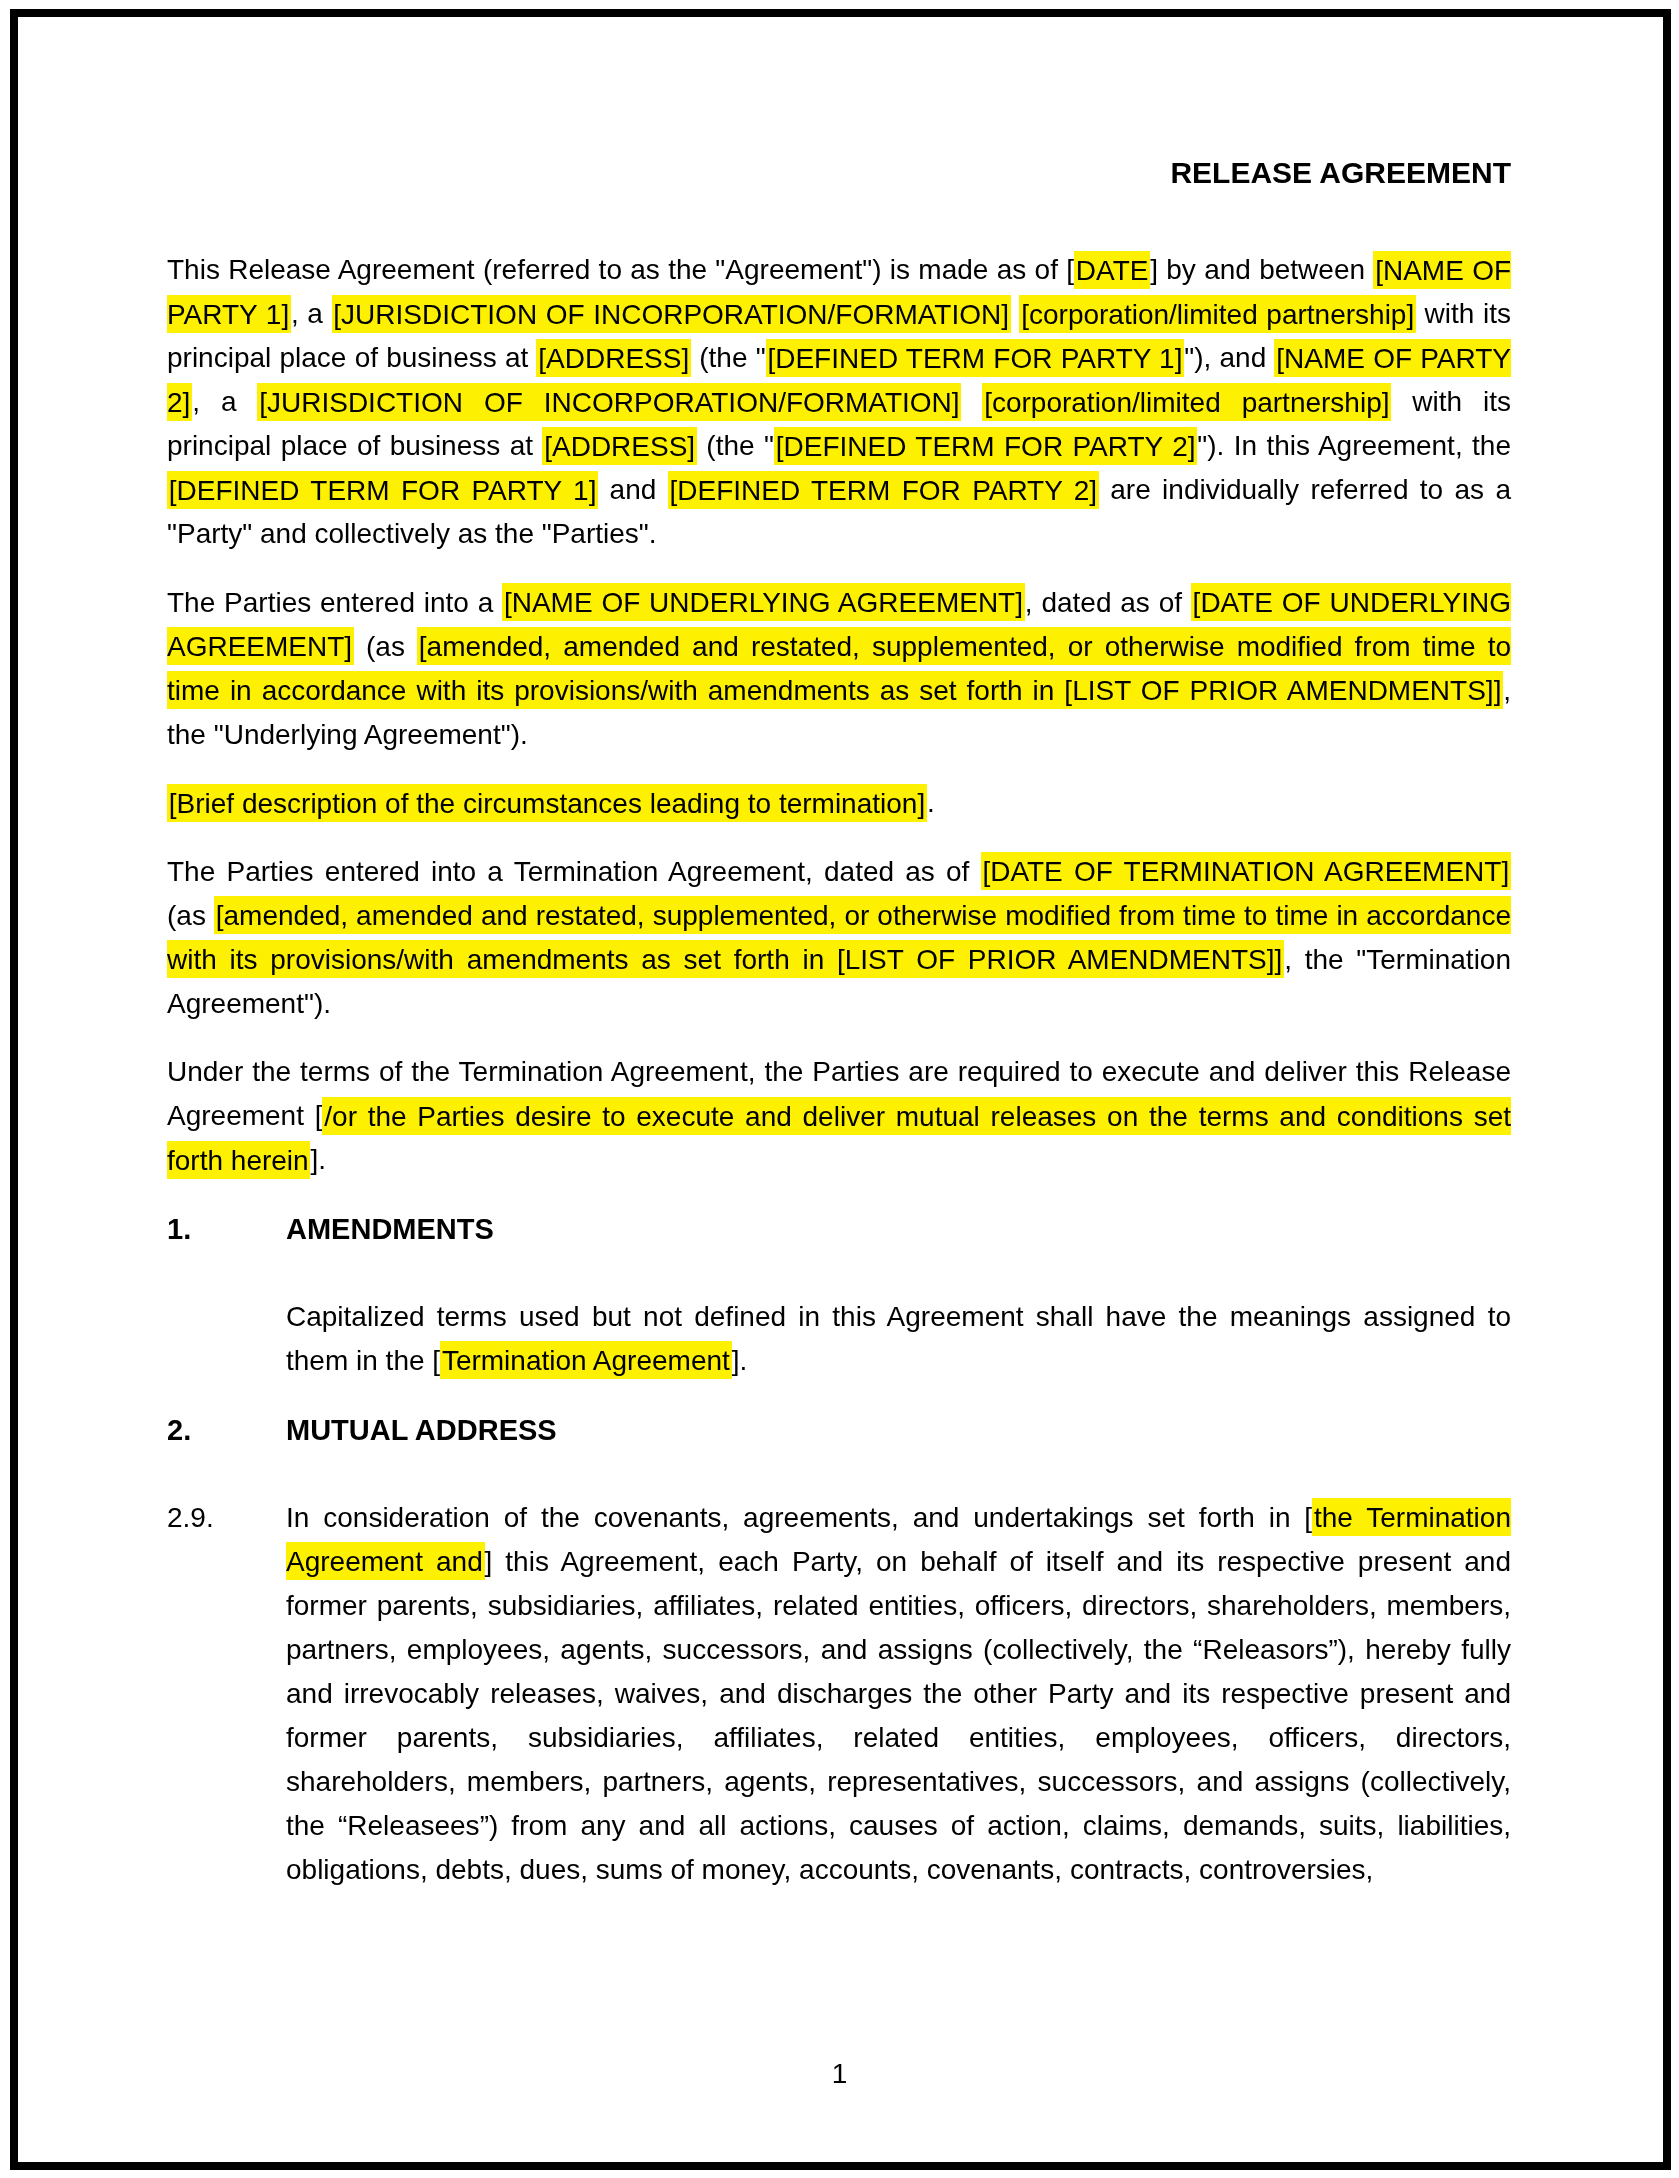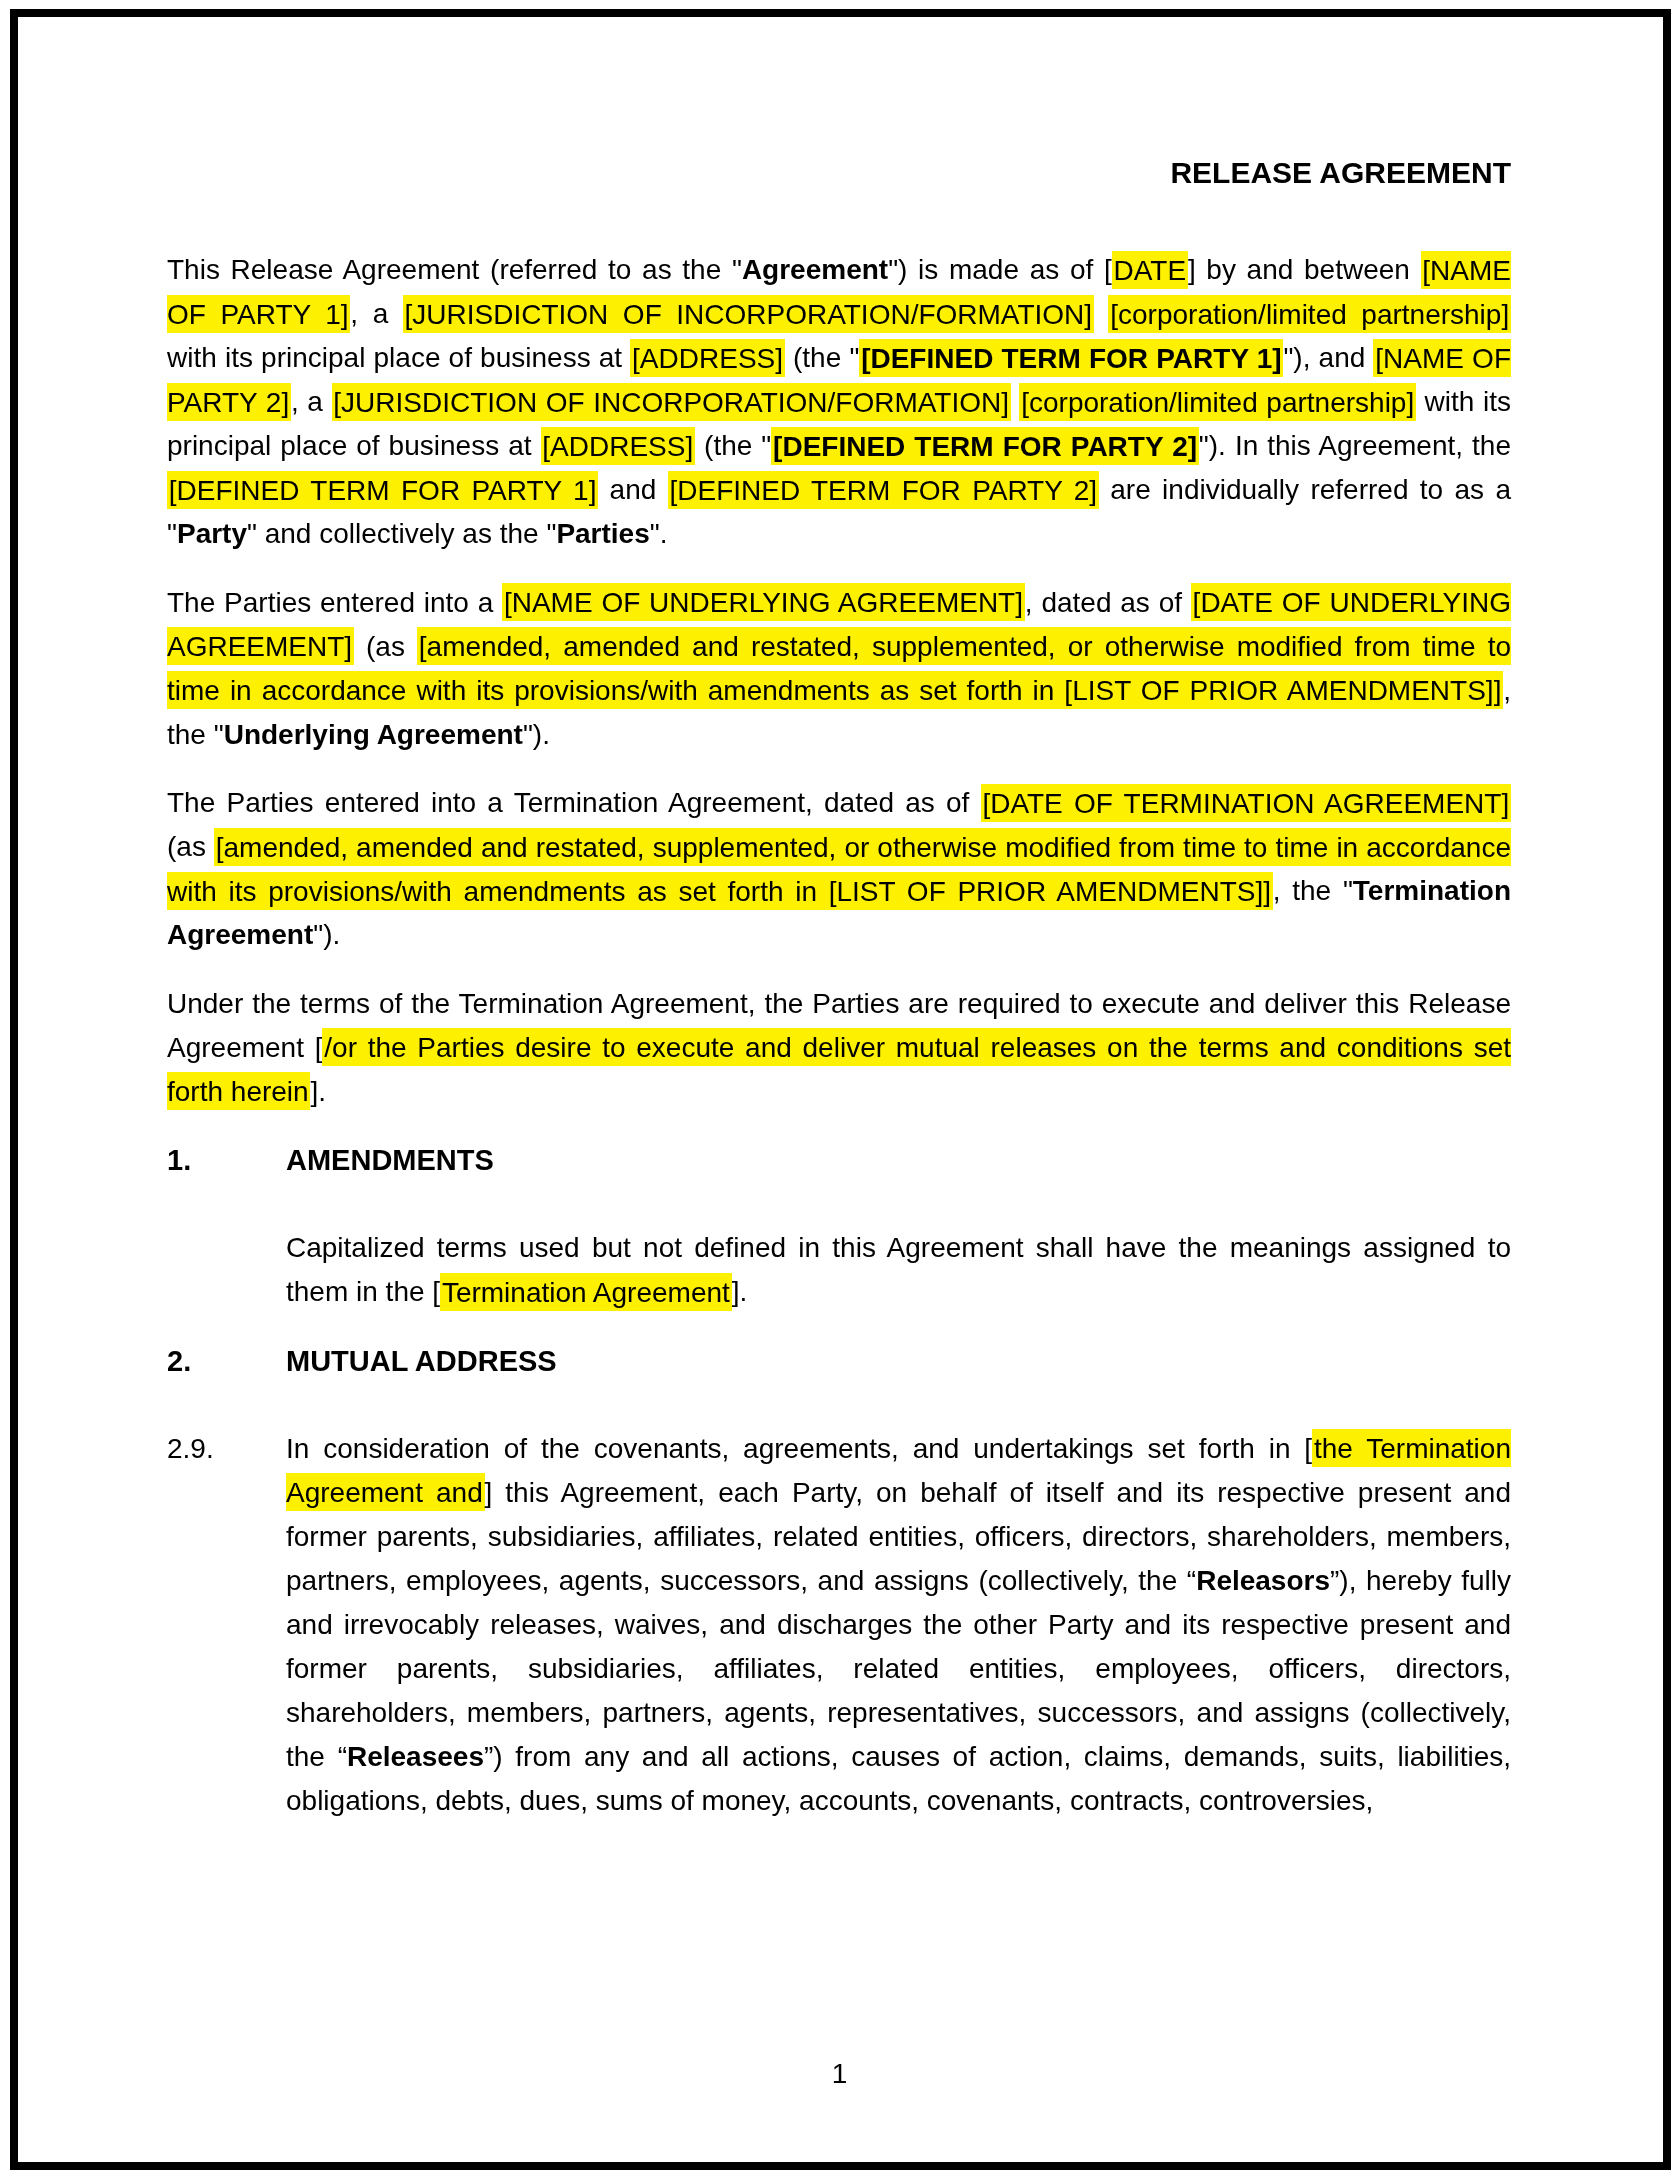--- a/index.html
+++ b/index.html
@@ -52,21 +52,21 @@
     font-weight: bold;
     margin: 0 0 44px 0;
   }
   .hang .para { margin: 0; }
   .clause { margin: 0 0 24.6px 0; font-size: 28px; line-height: 44px; }
   mark {
     background: var(--hl, #fdf000);
     color: inherit;
     padding: 3.5px 1.8px;
   }
-  .b { font-weight: bold; }
+  .b { font-weight: normal; }
   .page-num {
     position: absolute;
     left: 0;
     right: 0;
     top: 2052px;
     text-align: center;
     font-size: 28px;
     line-height: 44px;
   }
 </style>
@@ -74,20 +74,21 @@
 <body>
 
 <div class="page">
   <div class="frame"></div>
 
   <div class="content">
     <h1 class="title">RELEASE AGREEMENT</h1>
 
     <p class="para"><span>This Release Agreement (referred to as the "</span><span class="b">Agreement</span><span>") is made as of [</span><mark>DATE</mark><span>] by and between </span><mark>[NAME OF PARTY 1]</mark><span>, a </span><mark>[JURISDICTION OF INCORPORATION/FORMATION]</mark><span> </span><mark>[corporation/limited partnership]</mark><span> with its principal place of business at </span><mark>[ADDRESS]</mark><span> (the "</span><mark class="b">[DEFINED TERM FOR PARTY 1]</mark><span>"), and </span><mark>[NAME OF PARTY 2]</mark><span>, a </span><mark>[JURISDICTION OF INCORPORATION/FORMATION]</mark><span> </span><mark>[corporation/limited partnership]</mark><span> with its principal place of business at </span><mark>[ADDRESS]</mark><span> (the "</span><mark class="b">[DEFINED TERM FOR PARTY 2]</mark><span>"). In this Agreement, the </span><mark>[DEFINED TERM FOR PARTY 1]</mark><span> and </span><mark>[DEFINED TERM FOR PARTY 2]</mark><span> are individually referred to as a "</span><span class="b">Party</span><span>" and collectively as the "</span><span class="b">Parties</span><span>".</span></p>
     <p class="para"><span>The Parties entered into a </span><mark>[NAME OF UNDERLYING AGREEMENT]</mark><span>, dated as of </span><mark>[DATE OF UNDERLYING AGREEMENT]</mark><span> (as </span><mark>[amended, amended and restated, supplemented, or otherwise modified from time to time in accordance with its provisions/with amendments as set forth in [LIST OF PRIOR AMENDMENTS]]</mark><span>, the "</span><span class="b">Underlying Agreement</span><span>").</span></p>
+    <p class="para"><mark>[Brief description of the circumstances leading to termination]</mark><span>.</span></p>
     <p class="para"><span>The Parties entered into a Termination Agreement, dated as of </span><mark>[DATE OF TERMINATION AGREEMENT]</mark><span> (as </span><mark>[amended, amended and restated, supplemented, or otherwise modified from time to time in accordance with its provisions/with amendments as set forth in [LIST OF PRIOR AMENDMENTS]]</mark><span>, the "</span><span class="b">Termination Agreement</span><span>").</span></p>
     <p class="para"><span>Under the terms of the Termination Agreement, the Parties are required to execute and deliver this Release Agreement [</span><mark>/or the Parties desire to execute and deliver mutual releases on the terms and conditions set forth herein</mark><span>].</span></p>
 
     <div class="hang sec-head">
       <span class="num">1.</span>
       <span>AMENDMENTS</span>
     </div>
     <div class="hang clause">
       <div class="para"><span>Capitalized terms used but not defined in this Agreement shall have the meanings assigned to them in the [</span><mark>Termination Agreement</mark><span>].</span></div>
     </div>

